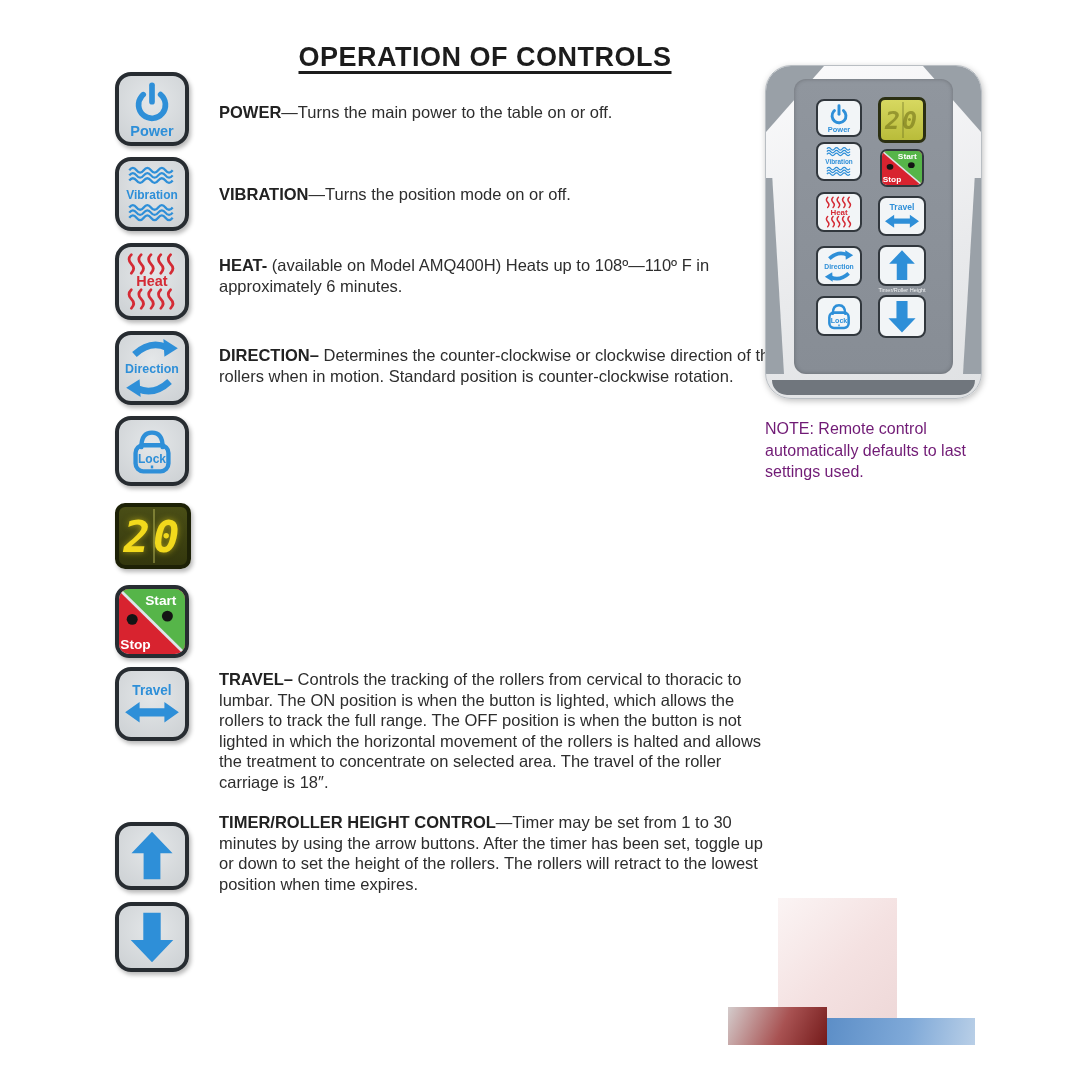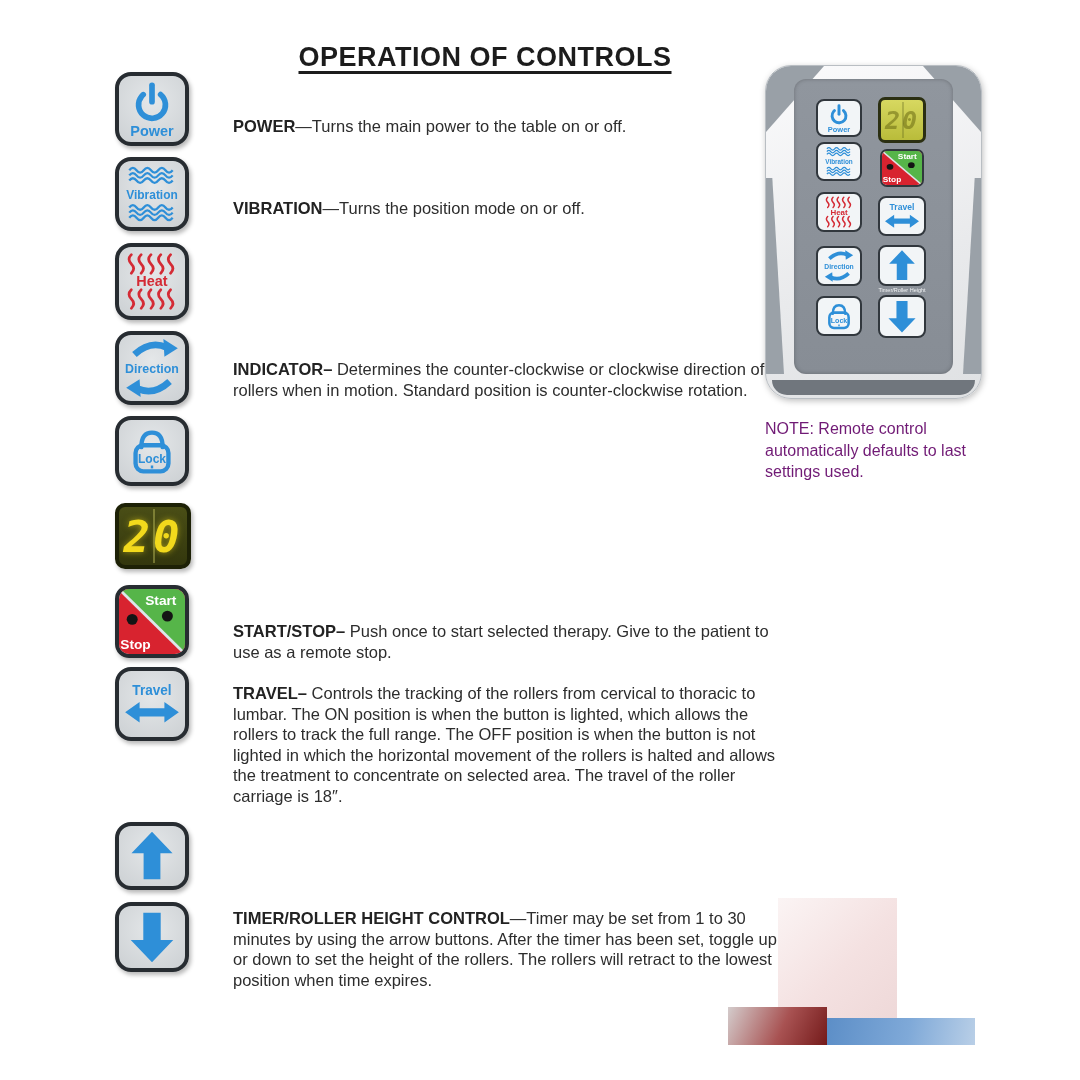--- a/index.html
+++ b/index.html
@@ -21,21 +21,21 @@
 
   
   .led-box{position:absolute;box-sizing:border-box;display:flex;align-items:center;justify-content:center;overflow:hidden;}
   .led-legend{left:115px;top:503px;width:76px;height:66px;border:4px solid #1d2106;border-radius:10px;
         background:linear-gradient(#4a4e16,#33370d);box-shadow:2px 3px 4px rgba(0,0,0,.28);}
   .led-legend .led-digits{font-family:"DejaVu Sans Mono",monospace;font-style:italic;font-weight:bold;
         font-size:44px;color:#f2d91c;letter-spacing:3px;text-shadow:0 0 6px rgba(242,217,28,.55);}
   .led-seam{position:absolute;left:50%;top:4%;width:2px;height:92%;background:rgba(190,190,90,.45);}
 
   
-  .entry{position:absolute;left:215px;width:562px;margin:18px;font-size:16.5px;line-height:20.5px;color:#2d2d2d;}
+  .entry{position:absolute;left:215px;width:562px;margin:4px;font-size:16.5px;line-height:20.5px;color:#2d2d2d;}
   .kw{font-weight:bold;color:#222;}
   .kw.block{display:block;}
 
   
   .remote{position:absolute;left:765px;top:65px;width:215px;height:332px;border-radius:26px;
           background:linear-gradient(160deg,#fbfbfc,#e9eaec 60%,#dfe1e3);
           border:1px solid #b9bec3;overflow:hidden;box-shadow:1px 2px 6px rgba(0,0,0,.25);}
   .r-tl{position:absolute;left:0;top:0;width:58px;height:66px;background:#99a0a7;clip-path:polygon(0 0,100% 0,0 100%);}
   .r-tr{position:absolute;right:0;top:0;width:58px;height:66px;background:#99a0a7;clip-path:polygon(0 0,100% 0,100% 100%);}
   .r-sl{position:absolute;left:0;top:112px;width:18px;height:196px;background:#9aa1a8;clip-path:polygon(0 0,35% 0,100% 100%,0 100%);}
@@ -150,24 +150,24 @@
       </svg>
     </div>
   <div class="lbtn" style="top:902px;height:70px" data-icon="down">
       <svg viewBox="0 0 60 60">
         <polygon points="30,4 52,27 39,27 39,55 21,55 21,27 8,27" fill="#2e8fd8" transform="rotate(180 30 30)"></polygon>
       </svg>
     </div>
 
   <p class="entry" style="top:98px"><b class="kw">POWER</b><span>—Turns the main power to the table on or off.</span></p>
   <p class="entry" style="top:180px"><b class="kw">VIBRATION</b><span>—Turns the position mode on or off.</span></p>
-  <p class="entry" style="top:341px"><b class="kw">INDICATOR–</b><span> Determines the counter-clockwise or clockwise direction of the rollers when in motion.  Standard position is counter-clockwise rotation.</span></p>
-  <p class="entry" style="top:603px"><b class="kw">START/STOP–</b><span> Push once to start selected therapy.  Give to the patient to use as a remote stop.</span></p>
+  <p class="entry" style="top:251px"><b class="kw">HEAT-</b><span> (available on Model AMQ400H) Heats up to 108º—110º F in approximately 6 minutes.</span></p>
+  <p class="entry" style="top:341px"><b class="kw">DIRECTION–</b><span> Determines the counter-clockwise or clockwise direction of the rollers when in motion.  Standard position is counter-clockwise rotation.</span></p>
   <p class="entry" style="top:665px"><b class="kw">TRAVEL–</b><span> Controls the tracking of the rollers from cervical to thoracic to lumbar.  The ON position is when the button is lighted, which allows the rollers to track the full range.  The OFF position is when the button is not lighted in which the horizontal movement of the rollers is halted and allows the treatment to concentrate on selected area.  The travel of the roller carriage is 18″.</span></p>
-  <p class="entry" style="top:890px"><b class="kw">TIMER/ROLLER HEIGHT CONTROL</b><span>—Timer may be set from 1 to 30 minutes by using the arrow buttons.  After the timer has been set, toggle up or down to set the height of the rollers. The rollers will retract to the lowest position when time expires.</span></p>
+  <p class="entry" style="top:808px"><b class="kw">TIMER/ROLLER HEIGHT CONTROL</b><span>—Timer may be set from 1 to 30 minutes by using the arrow buttons.  After the timer has been set, toggle up or down to set the height of the rollers. The rollers will retract to the lowest position when time expires.</span></p>
 
   <div class="remote">
     <div class="r-tl"></div>
     <div class="r-tr"></div>
     <div class="r-sl"></div>
     <div class="r-sr"></div>
     <div class="r-bottom"></div>
     <div class="panel">
       <div class="rbtn" style="left:22px;top:20px;width:46px;height:38px" data-icon="power">
           <svg viewBox="0 0 60 60">

